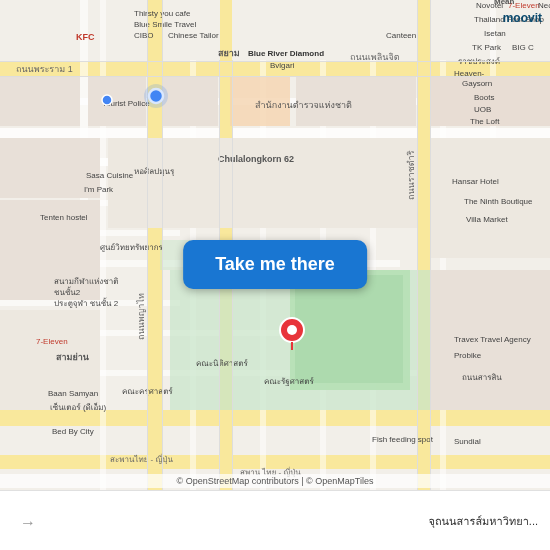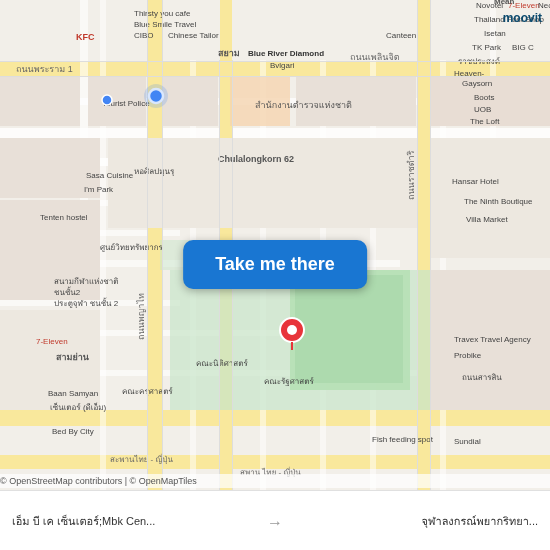--- a/index.html
+++ b/index.html
@@ -70,21 +70,21 @@
       right: 8px;
       z-index: 10;
     }
 
     
     #attribution {
       position: absolute;
       bottom: 62px;
       left: 0;
       right: 0;
-      text-align: left;
+      text-align: center;
       font-size: 9px;
       color: #555;
       background: rgba(255,255,255,0.7);
       padding: 2px 0;
       z-index: 20;
     }
   </style>
 </head>
 <body>
 
@@ -237,16 +237,15 @@
   <div id="moovit-logo">
     <span style="font-size:12px;font-weight:bold;color:#0c4a6e;font-family:Arial;">moovit</span>
   </div>
 </div>
 
 <div id="attribution">
   <span>© OpenStreetMap contributors | © OpenMapTiles</span>
 </div>
 
 <div id="bottom-bar">
-  <span class="bottom-label">เอ็ม บี เค เซ็นเตอร์;Mbk Cen...</span>
   <span style="margin:0 8px;color:#999;font-size:16px;">→</span>
-  <span class="bottom-label bottom-label-right">จุฬาลงกรณ์พยากริทยา...</span>
+  <span class="bottom-label bottom-label-right">จุถนนสารส์มหาวิทยา...</span>
 </div>
 
 </body></html>

